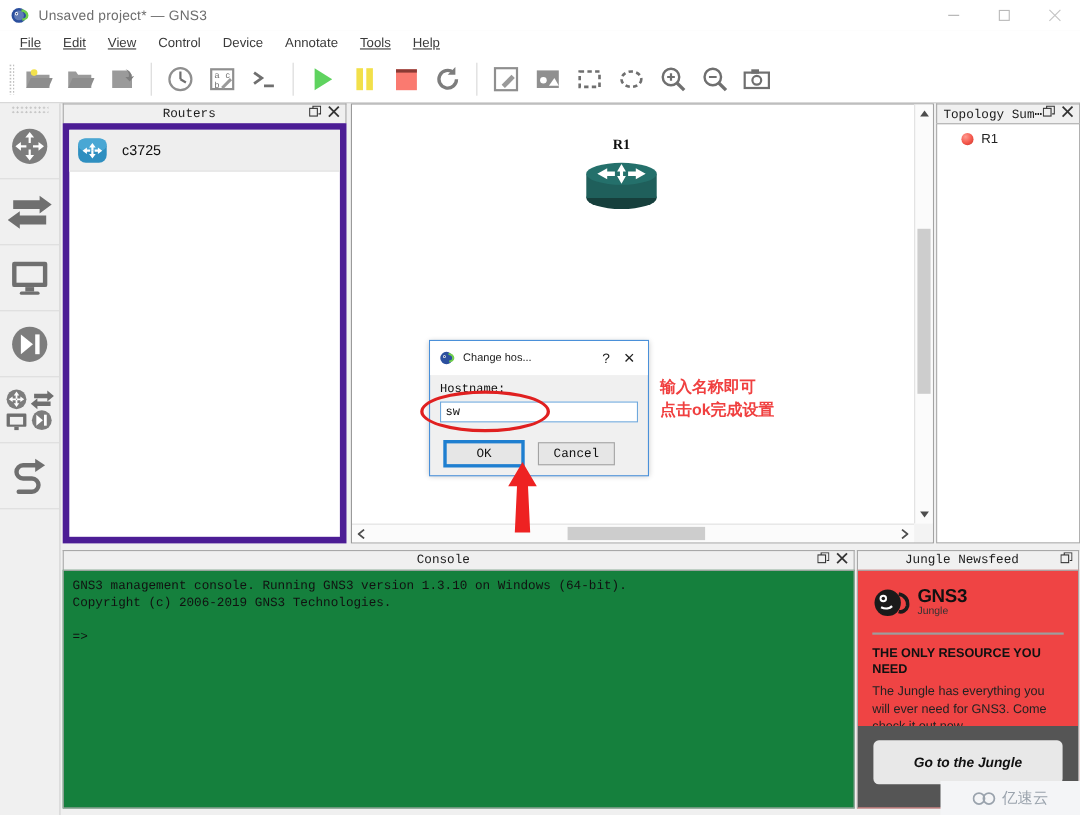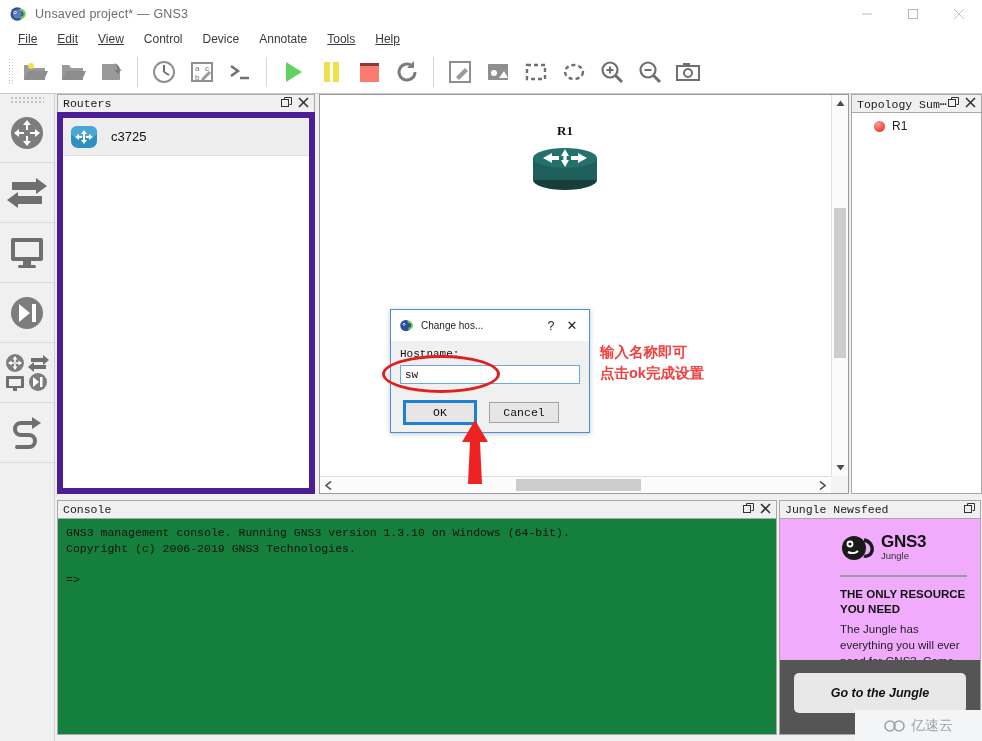--- a/index.html
+++ b/index.html
@@ -52,21 +52,21 @@
                background-size:4px 4px; }
   .rail-btn { height:60px; display:flex; align-items:center; justify-content:center;
               border-bottom:1px solid #dcdcdc; }
 
   
   .dock-title {
     height:18px; background:#f0f0f0; border:1px solid #a8a8a8; border-bottom:none;
     display:flex; align-items:center; padding:0 3px 0 5px;
     font-family:"Liberation Mono", monospace; font-size:11.5px; color:#1b1b1b;
   }
-  .dock-title .t { flex:1 1 auto; white-space:nowrap; overflow:hidden; }
+  .dock-title .t { flex:1 1 auto; white-space:nowrap; overflow:hidden;text-align:center; }
   .dock-btns { display:flex; align-items:center; gap:6px; padding-right:2px; }
   .dock-btn { color:#333; line-height:1; }
 
   
   #routers-panel { position:absolute; left:57px; top:0; width:258px; height:400px; }
   #routers-list { position:absolute; left:0; right:0; top:18px; bottom:0;
                   background:#ffffff; border:6px solid #4c1d95; }
   .device-row { height:38px; display:flex; align-items:center; padding-left:7px;
                 background:#eeeeee; border-bottom:1px solid #e2e2e2; }
   .device-row .lbl { margin-left:13px; font-size:13px; color:#111; }
@@ -104,21 +104,21 @@
   
   #console-panel { position:absolute; left:57px; top:406px; width:720px; bottom:6px; }
   #console-body { position:absolute; left:0; right:0; top:18px; bottom:0;
                   background:#15803d; border:1px solid #a8a8a8;
                   font-family:"Liberation Mono", monospace; font-size:11.5px;
                   color:#111; padding:6px 8px; line-height:1.35; white-space:pre-wrap; }
 
   
   #news-panel { position:absolute; left:779px; top:406px; right:1px; bottom:6px; }
   #news-body { position:absolute; left:0; right:0; top:18px; bottom:0;
-               background:#f0abfc; border:1px solid #a8a8a8; overflow:hidden;padding-left:47px; }
+               background:#ef4444; border:1px solid #a8a8a8; overflow:hidden; }
   #news-inner { padding:14px 13px 0 13px; }
   #news-logo-row { display:flex; align-items:center; gap:7px; }
   #news-logo-text .g { font-weight:bold; font-size:17px; color:#111; letter-spacing:-.3px; line-height:1; }
   #news-logo-text .j { font-size:9.5px; color:#333; line-height:1.3; }
   #news-rule { height:2px; background:#9d9d9d; margin:12px 0 10px 0; }
   #news-head { font-weight:bold; font-size:11.5px; color:#111; line-height:1.3;margin-top:8px; }
   #news-desc { font-size:11.5px; color:#222; line-height:1.38; margin-top:5px; }
   #news-footer { position:absolute; left:0; right:0; bottom:0; height:74px; background:#555555; }
   #news-cta { position:absolute; left:14px; right:14px; top:13px; height:40px;
               background:#e8e8e8; border-radius:5px; display:flex; align-items:center;

